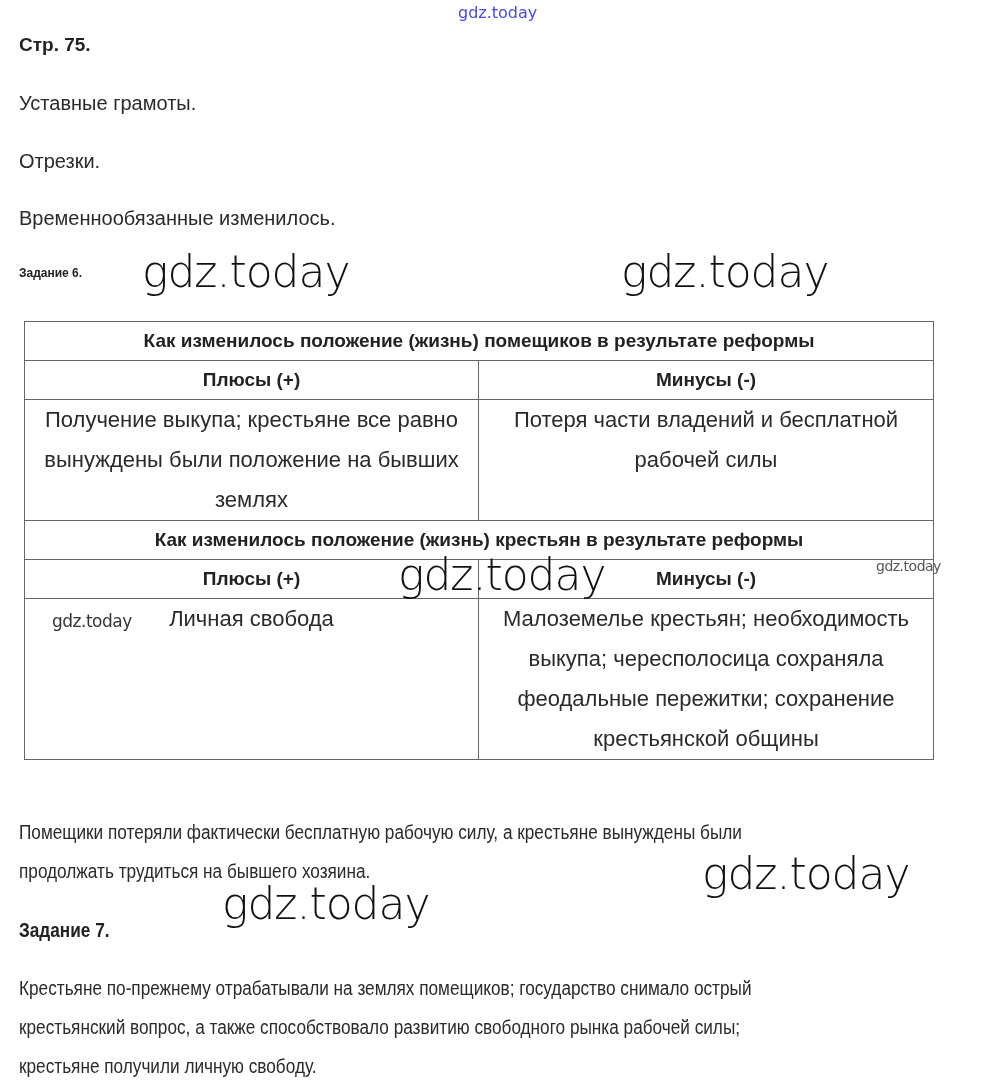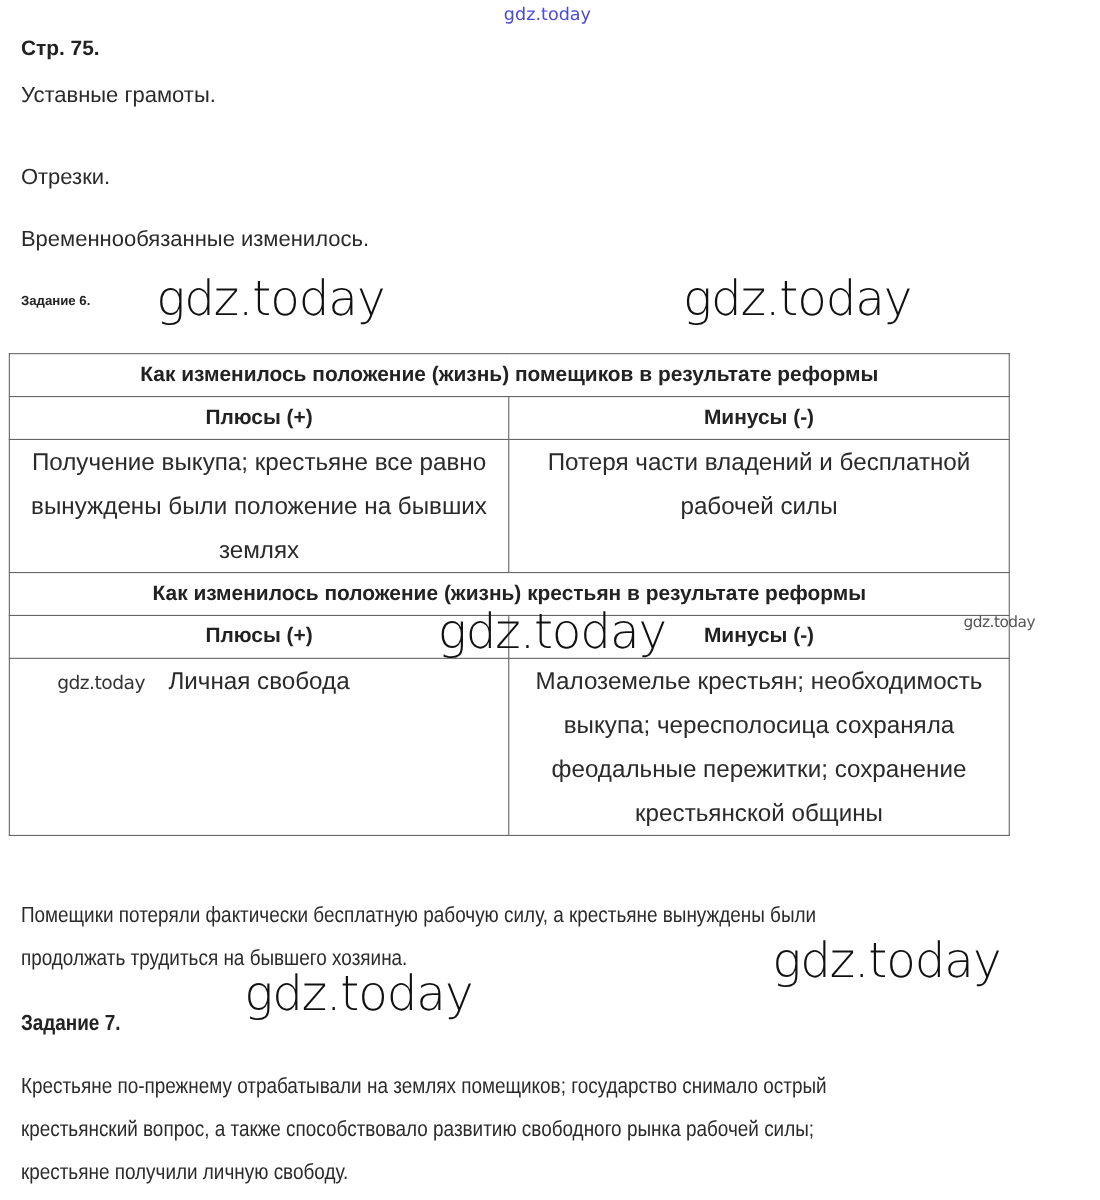--- a/index.html
+++ b/index.html
@@ -4,34 +4,34 @@
 <style>
   html, body { margin: 0; padding: 0; background: #ffffff; }
   body { width: 1000px; height: 1091px; position: relative; overflow: hidden;
          font-family: "Liberation Sans", sans-serif; color: #222; }
   .abs { position: absolute; white-space: nowrap; }
   .p { font-size: 20px; color: #2a2a2a; }
   .h { font-size: 19px; font-weight: bold; color: #222; }
   .wm-small { font-family: "DejaVu Sans", sans-serif; color: #555; font-size: 14px; letter-spacing: -0.5px; }
   .wm-blue { font-family: "DejaVu Sans", sans-serif; color: #4a4ad8; font-size: 16px; }
   .cond { transform-origin: left top; transform: scaleX(0.86); }
-  table.t { position: absolute; left: 8px; width: 909px; border-collapse: collapse; table-layout: fixed; }
+  table.t { position: absolute; left: 24px; width: 909px; border-collapse: collapse; table-layout: fixed; }
   table.t td { border: 1.5px solid #666; text-align: center; vertical-align: top;
                font-size: 22px; color: #2a2a2a; line-height: 40px; padding: 0 6px; }
   table.t td.hd { font-weight: bold; font-size: 19px; line-height: 38px; color: #222; }
   .wm-big { font-family: "DejaVu Sans", sans-serif; font-weight: 200; font-size: 44px; color: #111; letter-spacing: -1px; line-height: 1; }
 </style>
 </head>
 <body>
 
 <div class="abs wm-blue" style="left:458px; top:3px;">gdz.today</div>
 
 <div class="abs h" style="left:19px; top:34px;">Стр. 75.</div>
 
-<div class="abs p" style="left:19px; top:76px;">Уставные грамоты.</div>
+<div class="abs p" style="left:19px; top:92px;">Уставные грамоты.</div>
 <div class="abs p" style="left:19px; top:150px;text-align:right;">Отрезки.</div>
 <div class="abs p" style="left:19px; top:207px;">Временнообязанные изменилось.</div>
 
 <div class="abs h" style="left:19px; top:266px; font-size:12px;">Задание 6.</div>
 <div class="abs wm-big" style="left:142px; top:250px;">gdz.today</div>
 <div class="abs wm-big" style="left:621px; top:250px;">gdz.today</div>
 
 <table class="t" style="top:321px;">
   <colgroup>
       <col style="width:454px">

